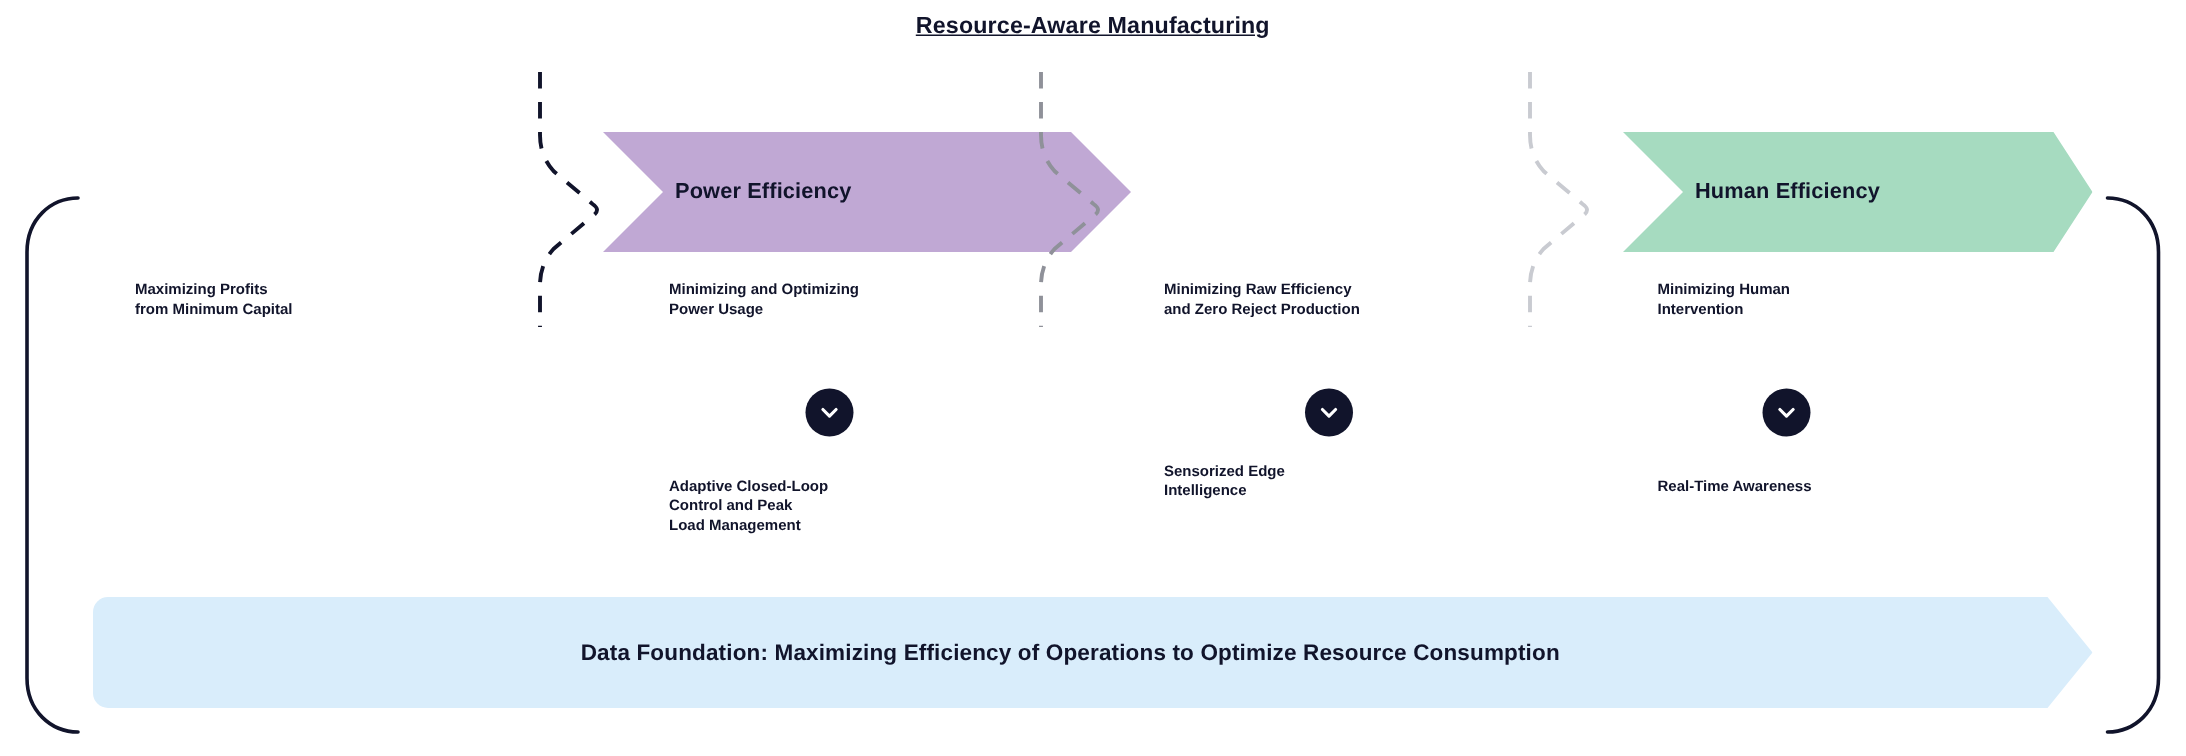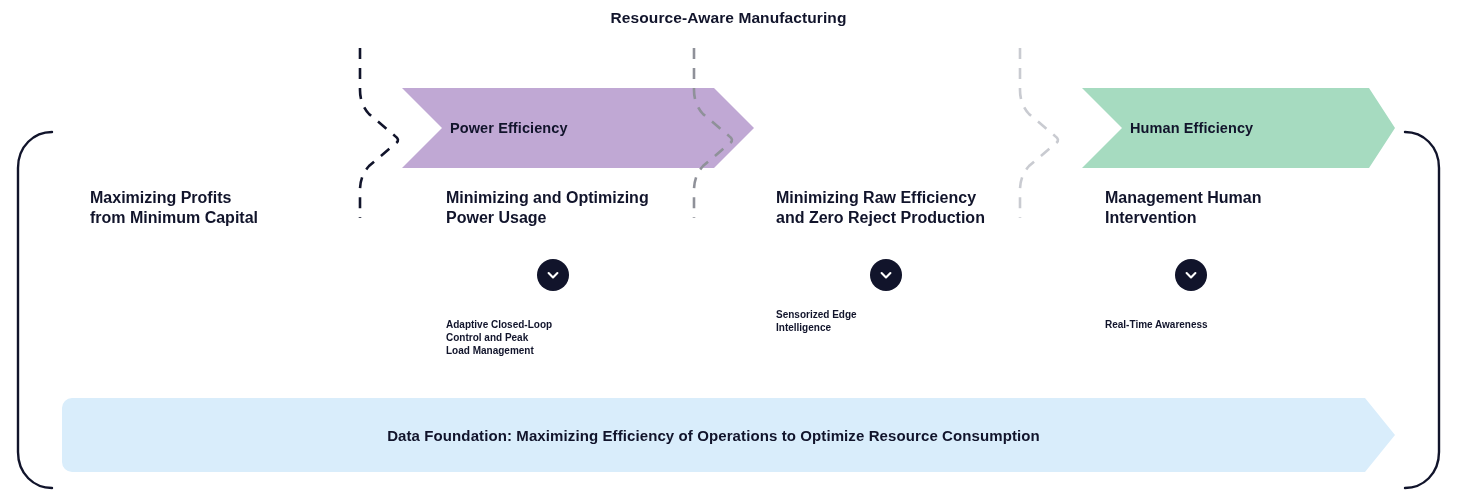--- a/index.html
+++ b/index.html
@@ -24,20 +24,21 @@
   .title {
     position: absolute;
     top: 9px;
     left: 0;
     width: 1457px;
     text-align: center;
     font-size: 15.5px;
     font-weight: bold;
     letter-spacing: 0.1px;
     color: #11142b;
+    text-decoration: underline;
   }
 
   
   .bracket-svg {
     position: absolute;
     left: 0;
     top: 0;
     width: 1457px;
     height: 504px;
     pointer-events: none;
@@ -84,21 +85,21 @@
     pointer-events: none;
   }
 
   
   .col {
     position: absolute;
     width: 260px;
   }
   .desc {
     position: absolute;
-    font-size: 16px;
+    font-size: 10px;
     font-weight: bold;
     line-height: 1.28;
     color: #11142b;
     white-space: pre-line;
   }
   .sub {
     position: absolute;
     font-size: 10px;
     font-weight: bold;
     line-height: 1.28;
@@ -211,21 +212,21 @@
     <div class="chev" style="left:94px; top:71px;">
       <svg width="16" height="16" viewBox="0 0 16 16">
         <path d="M 3.6 6 L 8 10.4 L 12.4 6" fill="none" stroke="#ffffff" stroke-width="2.1" stroke-linecap="round" stroke-linejoin="round"></path>
       </svg>
     </div>
     <div class="sub" style="left:0; top:121px; width:290px;">Sensorized Edge
 Intelligence</div>
   </div>
 
   <div class="col" style="left:1105px; top:188px;">
-    <div class="desc" style="left:0; top:0; width:290px;">Management Human
+    <div class="desc" style="left:0; top:0; width:290px;">Minimizing Human
 Intervention</div>
     <div class="chev" style="left:70px; top:71px;">
       <svg width="16" height="16" viewBox="0 0 16 16">
         <path d="M 3.6 6 L 8 10.4 L 12.4 6" fill="none" stroke="#ffffff" stroke-width="2.1" stroke-linecap="round" stroke-linejoin="round"></path>
       </svg>
     </div>
     <div class="sub" style="left:0; top:131px; width:290px;">Real-Time Awareness</div>
   </div>
 
   <div class="foundation">

